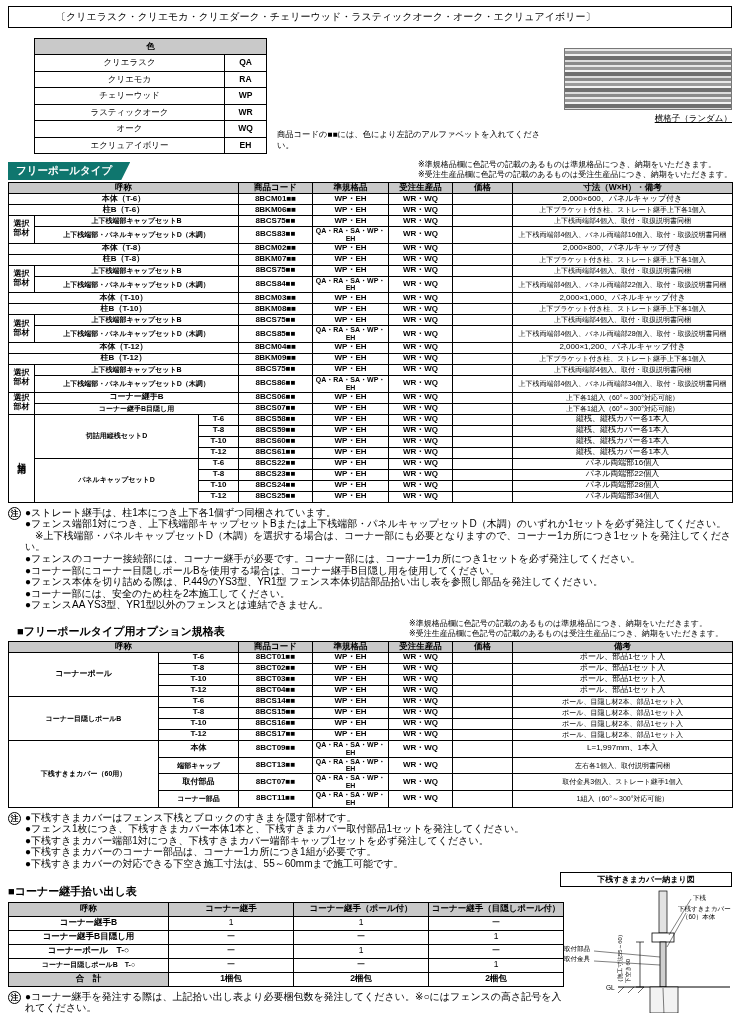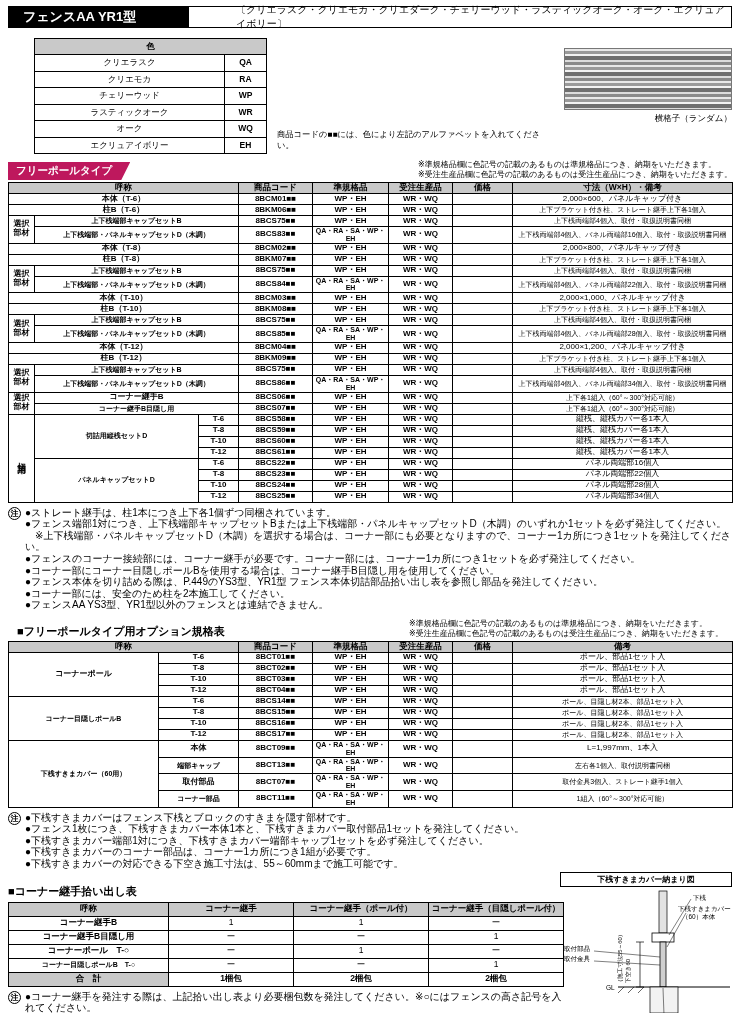--- a/index.html
+++ b/index.html
@@ -22,24 +22,24 @@
   .tbl td.h { background:#c9c9c9; font-weight:bold; font-size:8.5px; }
   .tbl td.b { font-weight:bold; }
   .tbl td.sm { font-size:7px; }
   .tbl td.v { writing-mode:vertical-rl; text-orientation:upright; letter-spacing:2px; font-size:8.5px; }
   .color-table { width:232px; }
   .color-table td { height:13px; font-size:8.5px; }
   .color-note { align-self:flex-end; font-size:8.3px; margin:0 12px 3px 10px; width:300px; }
   .fence-wrap { margin-left:auto; width:172px; padding-top:10px; }
   .fence-img { width:168px; height:62px; border:1px solid #777;
     background:repeating-linear-gradient(180deg,#e8e8e8 0 2px,#9a9a9a 2px 5px,#f2f2f2 5px 7px,#6f6f6f 7px 11px,#dcdcdc 11px 13px,#8a8a8a 13px 16px); }
-  .fence-cap { text-align:right; font-size:8.5px; margin-top:3px; }
+  .fence-cap { text-align:right; font-size:8.5px; margin-top:3px;text-decoration:underline; }
   
   .sec-head { display:flex; align-items:flex-end; margin-bottom:2px; }
-  .black-label { background:#be185d; color:#fff; font-weight:bold; font-size:10.5px;
+  .black-label { background:#0f766e; color:#fff; font-weight:bold; font-size:10.5px;
     padding:2px 18px 2px 8px; clip-path:polygon(0 0,100% 0,calc(100% - 9px) 100%,0 100%); }
   .std-notes { margin-left:auto; font-size:8px; line-height:1.25; }
   .sec-title { font-weight:bold; font-size:11px; }
   .sec-head2 { display:flex; align-items:flex-end; margin:8px 9px 2px;justify-content:center; }
   
   .main-table, .options-table { width:724px; }
   
   .notes-block { display:flex; margin:4px 0 6px 0; }
   .note-mark { flex:0 0 auto; width:13px; height:13px; border:1px solid #000; border-radius:50%;
     font-size:8px; line-height:12px; text-align:center; margin-right:4px; font-weight:bold; }
@@ -54,21 +54,20 @@
   .diagram-title { border:1px solid #000; font-size:8px; font-weight:bold; text-align:center; padding:1px 2px; margin-bottom:2px; }
   .diag-svg text { font-size:6.5px; font-family:"Liberation Sans","DejaVu Sans",sans-serif; fill:#000; }
   .diag-svg text.t5 { font-size:5.8px; }
 </style>
 </head>
 <body>
 
 <div class="page">
 
   <div class="title-bar">
-    <span class="title-black">フェンスAA YR1型</span>
     <span class="title-note">〔クリエラスク・クリエモカ・クリエダーク・チェリーウッド・ラスティックオーク・オーク・エクリュアイボリー〕</span>
   </div>
 
   <div class="top-area">
     <table class="tbl color-table">
       <colgroup>
           <col style="width:190px">
           <col style="width:42px">
         </colgroup>
       <tbody>

